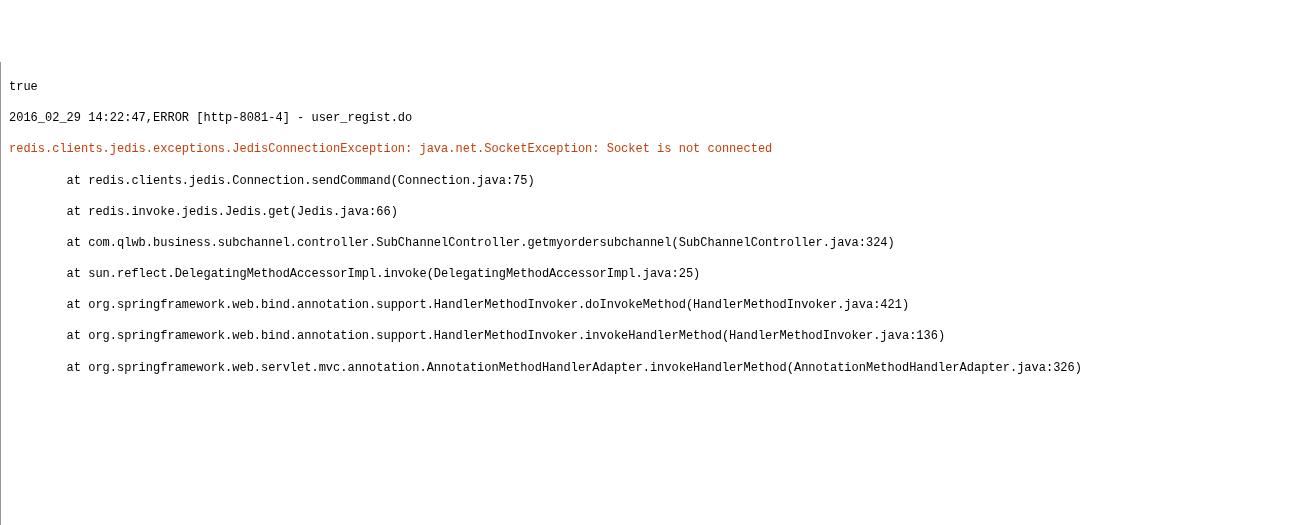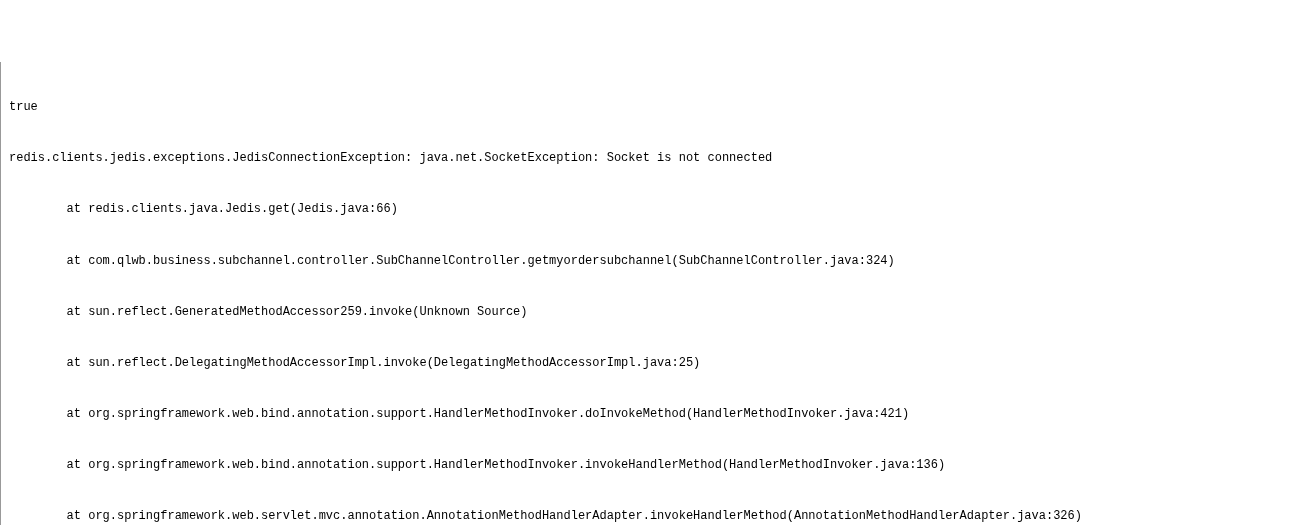--- a/index.html
+++ b/index.html
@@ -12,37 +12,37 @@
       color: #000000;
       white-space: pre;
       overflow-x: auto;
     }
     .log-container {
       padding: 2px 8px;
       border-left: 1px solid #999;
     }
     .log-line {
       display: block;
-      margin-top: 20px;
     }
     .blue {
-      color: #000000;
+      color: #c2410c;
     }
   </style>
 </head>
 <body>
 
 
 
 <div class="log-container">
 <span class="log-line">true</span>
+<span class="log-line">2016_02_29 14:22:47,ERROR [http-8081-4] - user_regist.do</span>
 <span class="log-line blue">redis.clients.jedis.exceptions.JedisConnectionException: java.net.SocketException: Socket is not connected</span>
-<span class="log-line">        at redis.clients.java.Jedis.get(Jedis.java:66)</span>
+<span class="log-line">        at redis.clients.jedis.Connection.sendCommand(Connection.java:75)</span>
+<span class="log-line">        at redis.invoke.jedis.Jedis.get(Jedis.java:66)</span>
 <span class="log-line">        at com.qlwb.business.subchannel.controller.SubChannelController.getmyordersubchannel(SubChannelController.java:324)</span>
-<span class="log-line">        at sun.reflect.GeneratedMethodAccessor259.invoke(Unknown Source)</span>
 <span class="log-line">        at sun.reflect.DelegatingMethodAccessorImpl.invoke(DelegatingMethodAccessorImpl.java:25)</span>
 <span class="log-line">        at org.springframework.web.bind.annotation.support.HandlerMethodInvoker.doInvokeMethod(HandlerMethodInvoker.java:421)</span>
 <span class="log-line">        at org.springframework.web.bind.annotation.support.HandlerMethodInvoker.invokeHandlerMethod(HandlerMethodInvoker.java:136)</span>
 <span class="log-line">        at org.springframework.web.servlet.mvc.annotation.AnnotationMethodHandlerAdapter.invokeHandlerMethod(AnnotationMethodHandlerAdapter.java:326)</span>
 
 
 
 
 
 

